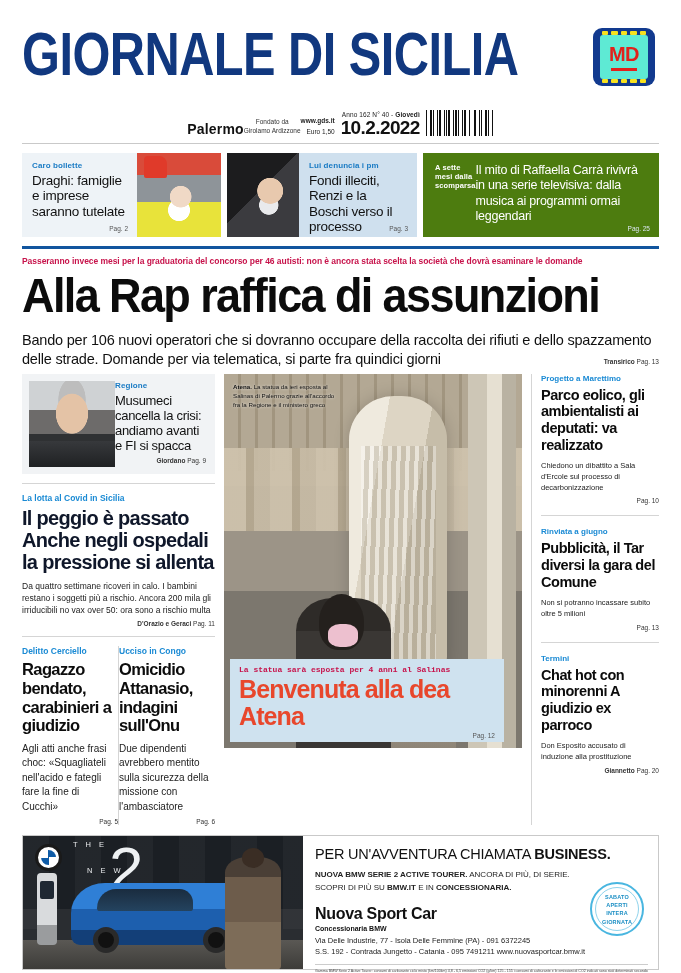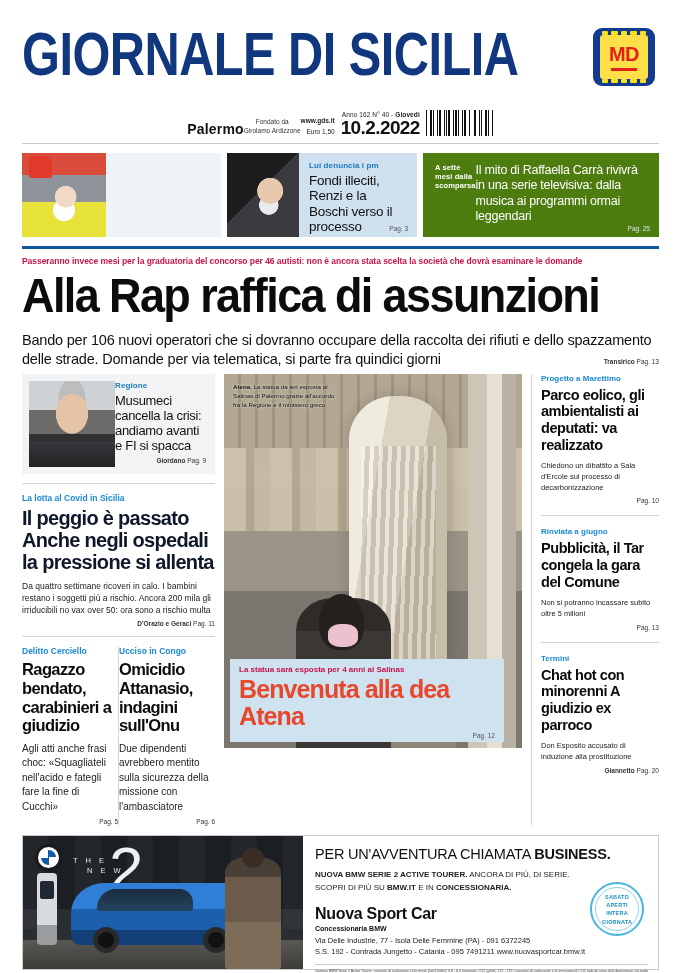--- a/index.html
+++ b/index.html
@@ -25,21 +25,21 @@
     transform-origin: left top;
     white-space: nowrap;
   }
   .md-logo {
     width: 62px; height: 58px; border-radius: 9px;
     background: #123a8f; position: relative; flex: 0 0 auto;
     margin-top: 2px; margin-right: 4px;
   }
   .md-inner {
     position:absolute; left:7px; top:7px; right:7px; bottom:7px;
-    background:#fde047; border-radius:3px;
+    background:#5eead4; border-radius:3px;
     display:flex; align-items:center; justify-content:center; flex-direction:column;
   }
   .md-text { color:#e2211c; font-weight:800; font-size:20px; letter-spacing:-0.5px; line-height:1;}
   .md-bar { width:26px; height:3px; background:#e2211c; margin-top:4px; }
   .md-perf { position:absolute; display:flex; gap:3px; left:9px; right:9px; justify-content:space-between; }
   .md-perf.top { top:3px; } .md-perf.bot { bottom:3px; }
   .md-perf i { display:block; width:7px; height:4px; background:#f7e11e; border-radius:1px; }
 
   .info-row {
     display:flex; align-items:flex-end; justify-content:center;
@@ -174,21 +174,21 @@
   .hero-col { position:absolute; right:2%; top:0; bottom:0; width:16%;
     background: linear-gradient(90deg,#cdc6b6 0 40%, #e6e0d2 40% 70%, #b9b2a2 70% 100%); }
 
   .hero-cap {
     position:absolute; left:9px; top:8px; width:104px; font-size:6.2px; color:#111;
     line-height:1.5; text-shadow:0 0 3px rgba(255,255,255,0.85);
   }
   .hero-cap b{font-weight:700;}
 
   .hero-box { position:absolute; left:6px; bottom:6px; width:274px; background:#cfe2ef; padding:6px 9px 12px 9px; }
-  .hero-box-kicker { font-size:8px; font-weight:700; color:#c7134b; margin-bottom:2px; }
+  .hero-box-kicker { font-size:8px; font-weight:700; color:#c7134b; margin-bottom:2px;font-family:Liberation Mono, monospace; }
   .hero-box-head { font-size:25px; font-weight:800; color:#e8472c; line-height:1.07; letter-spacing:-0.9px; }
   .hero-box-pag { position:absolute; right:9px; bottom:3px; font-size:6.5px; color:#555; }
 
   
   .r-kicker { font-size:8px; font-weight:700; color:#1a8ad4; margin-bottom:4px; }
   .r-head { font-size:14.5px; font-weight:800; color:#0c0c0c; line-height:1.16; letter-spacing:-0.45px; }
   .r-body { font-size:7.5px; color:#222; line-height:1.45; margin-top:7px; }
   .r-pag { font-size:6.5px; color:#333; text-align:right; margin-top:4px;}
   .r-pag b{font-weight:700;}
   .r-sep { height:1px; background:#d5d5d5; margin:11px 0; }
@@ -197,21 +197,21 @@
   .ad { margin: 10px 22px 0 22px; border:1px solid #c9c9c9; display:flex; height:135px; background:#fff; }
   .ad-img { flex:0 0 280px; position:relative; overflow:hidden; background:#15181c; }
   .ad-bg { position:absolute; inset:0;
     background: linear-gradient(180deg,#1b1f24 0 55%, #2a2d31 55% 78%, #4a4a48 78% 100%); }
   .ad-grid { position:absolute; left:0; right:0; top:0; height:70%;
     background: repeating-linear-gradient(90deg, rgba(255,255,255,0.035) 0 26px, rgba(255,255,255,0) 26px 52px); }
   .bmw-logo { position:absolute; left:12px; top:8px; width:27px; height:27px; border-radius:50%;
     background:#fff; border:3px solid #1a1a1a; }
   .bmw-logo::before{content:"";position:absolute;inset:3px;border-radius:50%;
     background:conic-gradient(#0e5ba6 0 25%, #fff 25% 50%, #0e5ba6 50% 75%, #fff 75% 100%);}
-  .the-new { position:absolute; left:50px; top:20px; color:#e8eaec; font-size:7.5px; letter-spacing:3px; }
+  .the-new { position:absolute; left:50px; top:4px; color:#e8eaec; font-size:7.5px; letter-spacing:3px; }
   .the-new2 { position:absolute; left:64px; top:30px; color:#e8eaec; font-size:7.5px; letter-spacing:3px; }
   .big2 { position:absolute; left:86px; top:2px; color:#eef1f3; font-size:62px; font-weight:300; line-height:1; }
   .car { position:absolute; left:48px; bottom:24px; width:180px; height:62px;
     background: linear-gradient(180deg,#2f7fd6 0 42%, #1d5fae 42% 76%, #133f78 76% 100%);
     border-radius: 34px 26px 9px 9px / 30px 24px 9px 9px; }
   .car::before{content:"";position:absolute;left:26px;top:6px;width:96px;height:22px;
     background:linear-gradient(180deg,#1a2c3f,#24435f);border-radius:20px 14px 3px 3px;}
   .wheel { position:absolute; bottom:-8px; width:26px; height:26px; border-radius:50%;
     background:#111; border:5px solid #2a2a2a; }
   .wheel.l{left:22px;} .wheel.r{right:22px;}
@@ -321,20 +321,25 @@
               <i></i>
           </div>
         </div>
       </div>
     </div>
   </div>
   <div class="rule"></div>
 
   <div class="teasers">
     <div class="teaser t1">
+      <div class="txt">
+        <div class="kicker">Caro bollette</div>
+        <div class="t-head">Draghi: famiglie e imprese saranno tutelate</div>
+        <div class="pag">Pag. 2</div>
+      </div>
       <div class="photo">
           <div class="face-draghi"></div>
         </div>
     </div>
 
     <div class="teaser t2">
       <div class="photo">
           <div class="face-renzi"></div>
         </div>
       <div class="txt">
@@ -427,21 +432,21 @@
         <div class="r-kicker">Progetto a Marettimo</div>
         <div class="r-head">Parco eolico, gli ambientalisti ai deputati: va realizzato</div>
         <div class="r-body">Chiedono un dibattito a Sala d'Ercole sul processo di decarbonizzazione</div>
         <div class="r-pag">Pag. 10</div>
       </div>
 
       <div class="r-sep"></div>
 
       <div>
         <div class="r-kicker">Rinviata a giugno</div>
-        <div class="r-head">Pubblicità, il Tar congela la gara del Comune</div>
+        <div class="r-head">Pubblicità, il Tar diversi la gara del Comune</div>
         <div class="r-body">Non si potranno incassare subito oltre 5 milioni</div>
         <div class="r-pag">Pag. 13</div>
       </div>
 
       <div class="r-sep"></div>
 
       <div>
         <div class="r-kicker">Termini</div>
         <div class="r-head">Chat hot con minorenni A giudizio ex parroco</div>
         <div class="r-body">Don Esposito accusato di induzione alla prostituzione</div>

